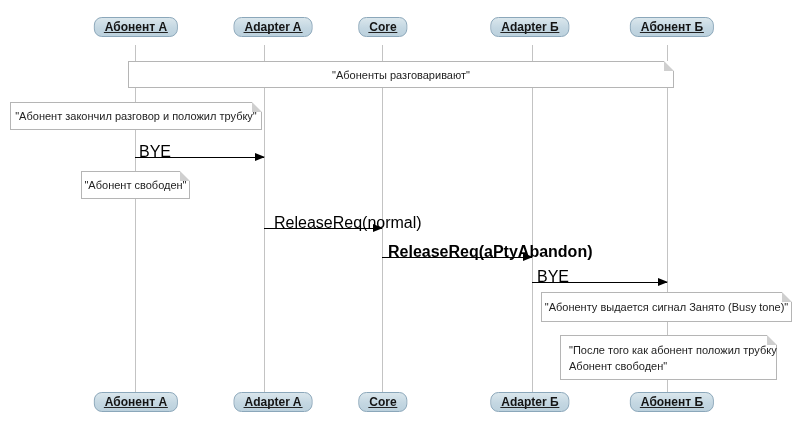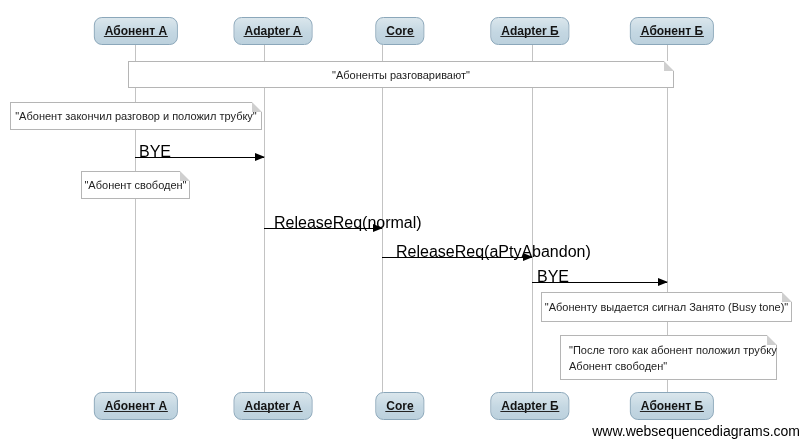--- a/index.html
+++ b/index.html
@@ -7,35 +7,35 @@
     position:relative; width:803px; height:445px; background:#ffffff;
     font-family:"Liberation Sans", sans-serif; overflow:hidden;
   }
 
   
   .lifeline { position:absolute; top:45px; height:347px; width:1px; background:#c3c3c3; }
   .ll-0{left:135px}.ll-1{left:264px}.ll-2{left:382px}.ll-3{left:532px}.ll-4{left:667px}
 
   
   .actor {
-    position:absolute; height:28px; transform:translateX(-50%);
+    position:absolute; height:20px; transform:translateX(-50%);
     display:flex; align-items:center; justify-content:flex-end;
     padding:1px 10px; box-sizing:border-box; white-space:nowrap;
     background:linear-gradient(180deg,#dae6ec 0%,#c4d7e2 55%,#bcd1dd 100%);
     border:1px solid #8ba7ba; border-radius:8px;
     font-size:12px; font-weight:bold; color:#141414;
   }
   .actor .actor-label { position:relative; display:inline-block; line-height:14px; }
   .actor .actor-label::after {
     content:""; position:absolute; left:-1px; right:-1px; bottom:1px;
     border-top:1px solid #222;
   }
   .row-top  { top:17px; }
   .row-bot  { top:392px; }
-  .ax-0{left:136px}.ax-1{left:273px}.ax-2{left:400px}.ax-3{left:530px}.ax-4{left:672px}
+  .ax-0{left:136px}.ax-1{left:273px}.ax-2{left:383px}.ax-3{left:530px}.ax-4{left:672px}
 
   
   .note {
     position:absolute; background:#ffffff; border:1px solid #b5b5b5;
     box-sizing:border-box; font-size:11px; color:#222;
     display:flex; align-items:center; justify-content:center; white-space:nowrap;
   }
   .note .fold {
     position:absolute; top:-1px; right:-1px; width:0; height:0;
     border-style:solid; border-width:0 10px 10px 0;
@@ -58,21 +58,21 @@
     position:absolute; right:-1px; top:-4px; width:0; height:0;
     border-top:4px solid transparent; border-bottom:4px solid transparent;
     border-left:10px solid #000;
   }
   .m1-line{left:135px; top:157px; width:129px;}
   .m2-line{left:264px; top:228px; width:118px;}
   .m3-line{left:382px; top:257px; width:150px;}
   .m4-line{left:532px; top:282px; width:135px;}
   .m1-label{left:139px; top:143px;}
   .m2-label{left:274px; top:214px;}
-  .m3-label{left:396px; top:243px;}
+  .m3-label{left:388px; top:243px;font-weight:bold;}
   .m4-label{left:537px; top:268px;}
 
   .watermark { position:absolute; right:3px; top:423px; font-size:14px; color:#000; }
 </style>
 </head>
 <body>
 
 <div class="stage">
 
   <div class="lifeline ll-0"></div>
@@ -150,15 +150,14 @@
   <div class="actor row-bot ax-2">
     <span class="actor-label">Core</span>
   </div>
   <div class="actor row-bot ax-3">
     <span class="actor-label">Adapter Б</span>
   </div>
   <div class="actor row-bot ax-4">
     <span class="actor-label">Абонент Б</span>
   </div>
 
-  <div class="watermark">www.websequencediagrams.com</div>
 
 </div>
 
 </body></html>

